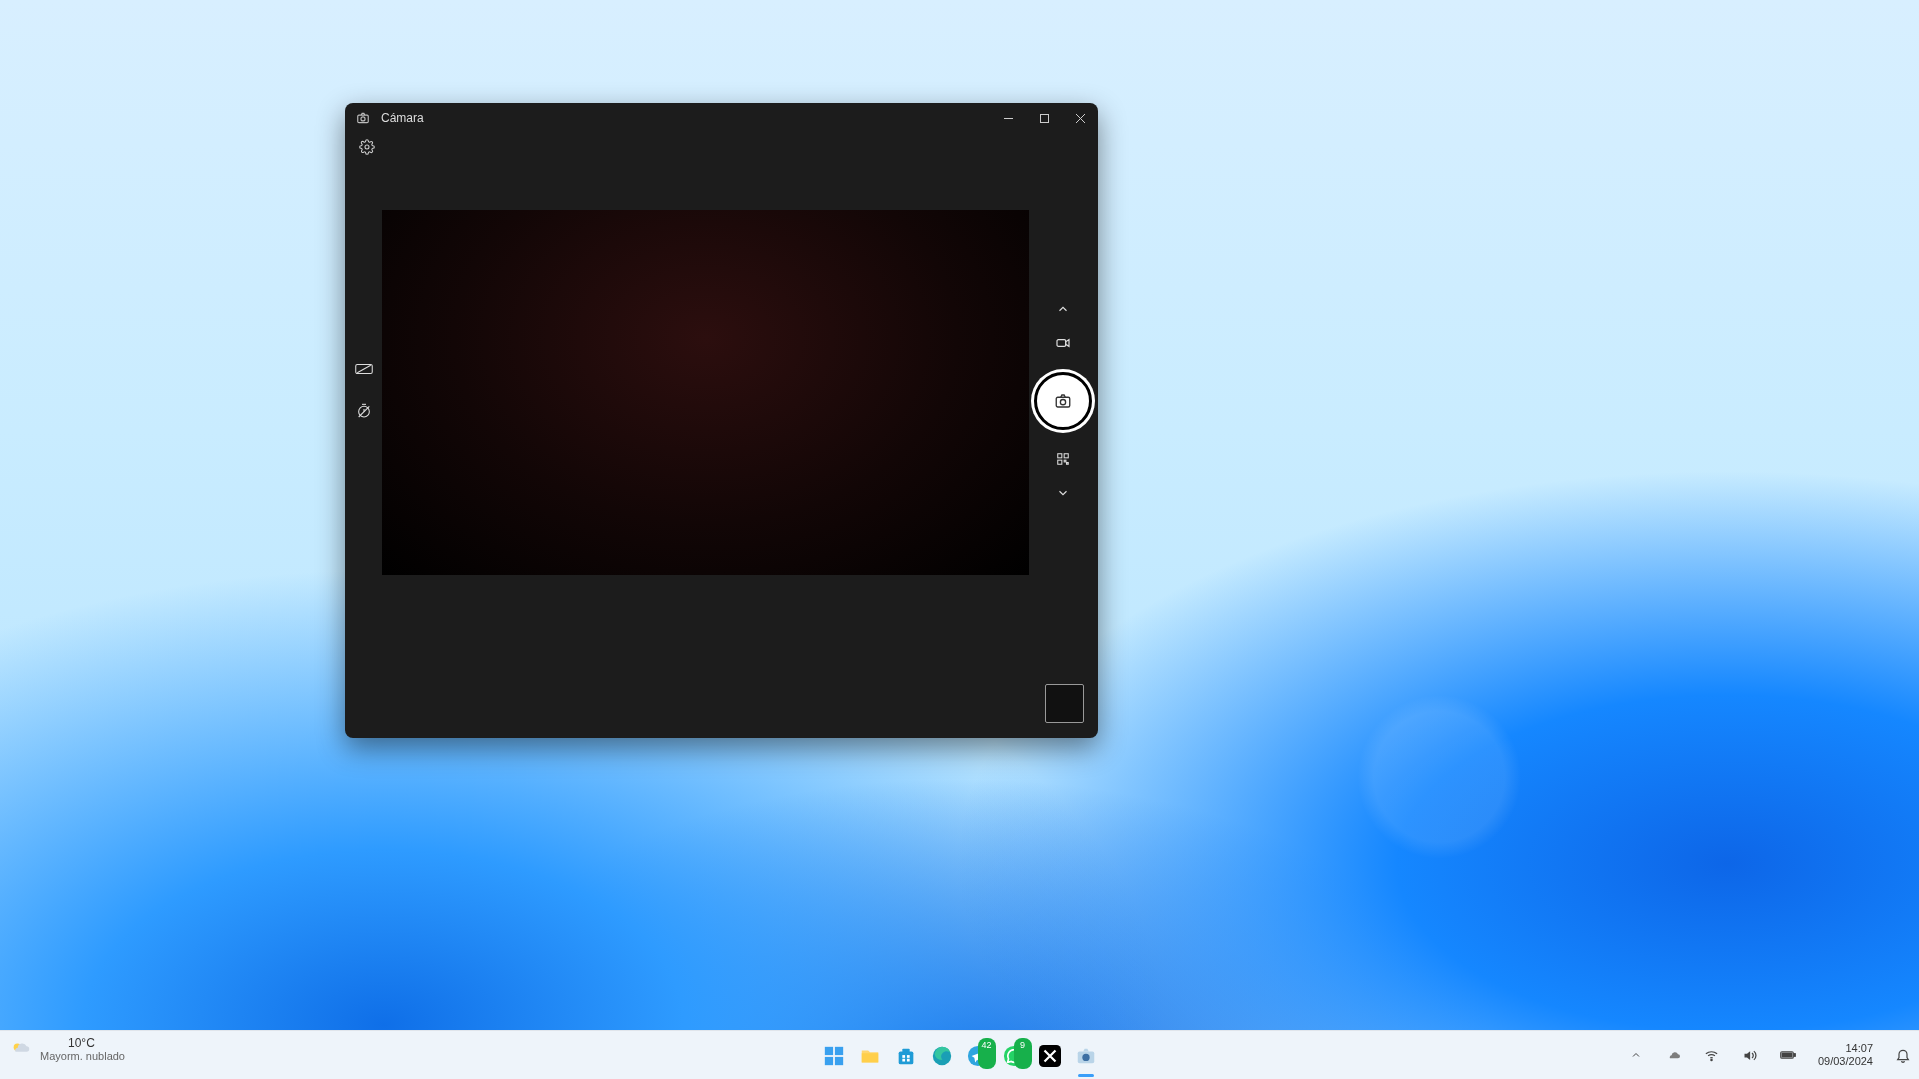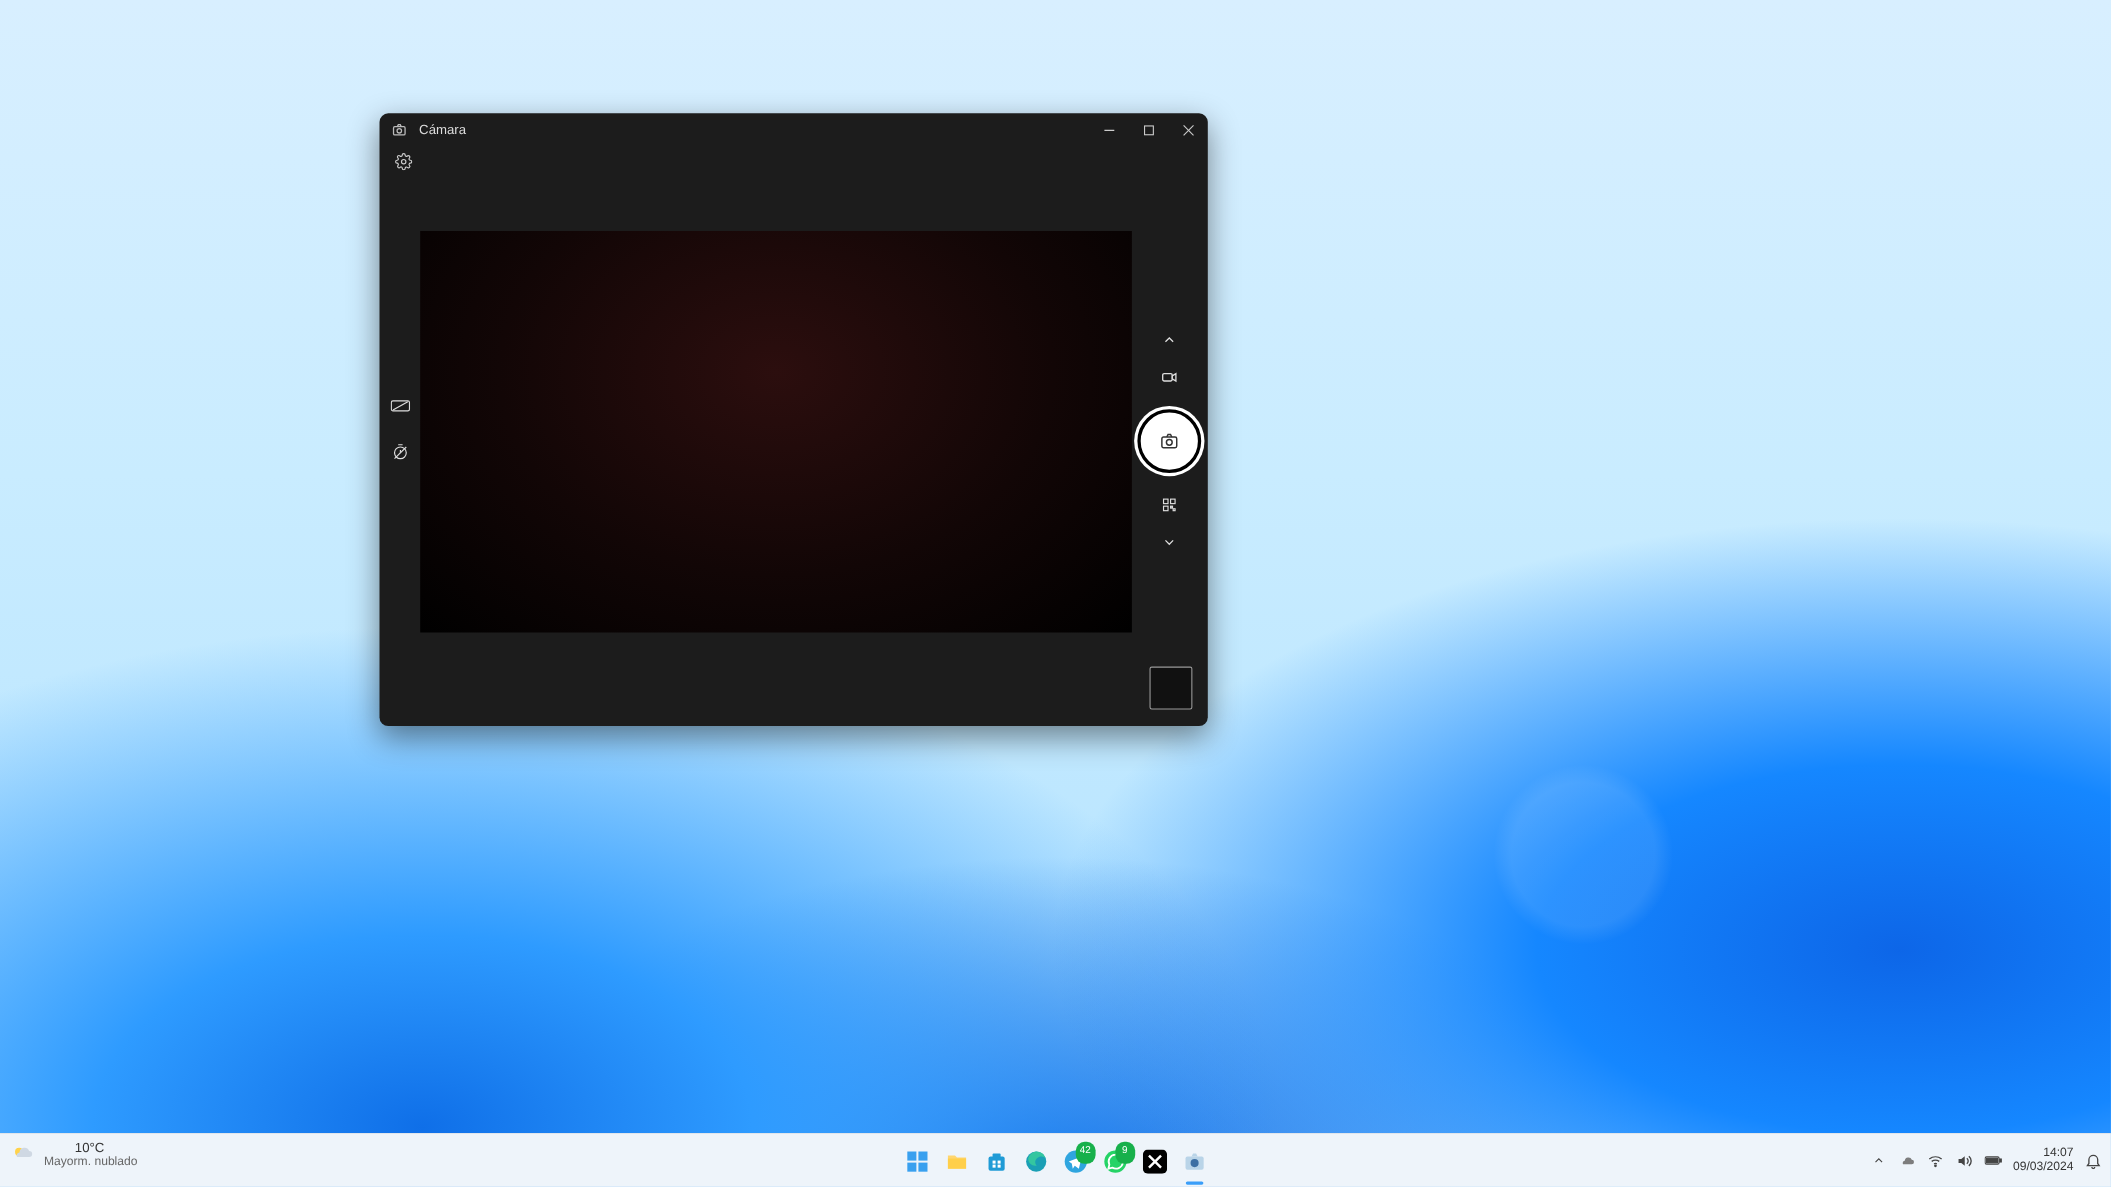--- a/index.html
+++ b/index.html
@@ -25,21 +25,21 @@
       radial-gradient(900px 500px at 50% 100%, #0a63e0 0%, transparent 60%),
       linear-gradient(180deg, #d8efff 0%, #c9ecff 40%, #b0e1ff 100%);
   }
 
   
   .win {
     position: absolute;
     left: 345px;
     top: 103px;
     width: 753px;
-    height: 557px;
+    height: 635px;
     background: #1c1c1c;
     border-radius: 8px;
     box-shadow: 0 10px 28px rgba(0,0,0,0.45);
     overflow: hidden;
   }
 
   .titlebar {
     position: absolute;
     left: 0; top: 0; right: 0;
     height: 30px;
@@ -171,33 +171,33 @@
     border-radius: 4px;
     display:flex;align-items:center;justify-content:center;
     position: relative;
   }
   .active-underline{
     position:absolute; bottom:-7px; left:6px; right:6px; height:3px;
     background:#3a9ef9; border-radius:3px;
   }
   .badge {
     position:absolute; top:-4px; right:-4px;
-    min-width:14px; height:20px; padding:0 2px;
+    min-width:14px; height:31px; padding:0 2px;
     background:#17b04b; color:#fff;
     font-size:9px; line-height:14px; text-align:center;
     border-radius:8px;
   }
 
   .systray {
     position: absolute;
     right: 8px;
     top: 0; bottom: 0;
     display: flex;
     align-items: center;
-    gap: 10px;
+    gap: 22px;
     color: #444;
   }
   .systray .clock { font-size: 11px; line-height: 13px; color:#333; text-align:right;}
   .tray-icon{width:16px;height:16px;display:flex;align-items:center;justify-content:center;}
 </style>
 </head>
 <body>
 
 <div class="wallpaper"></div>
 

